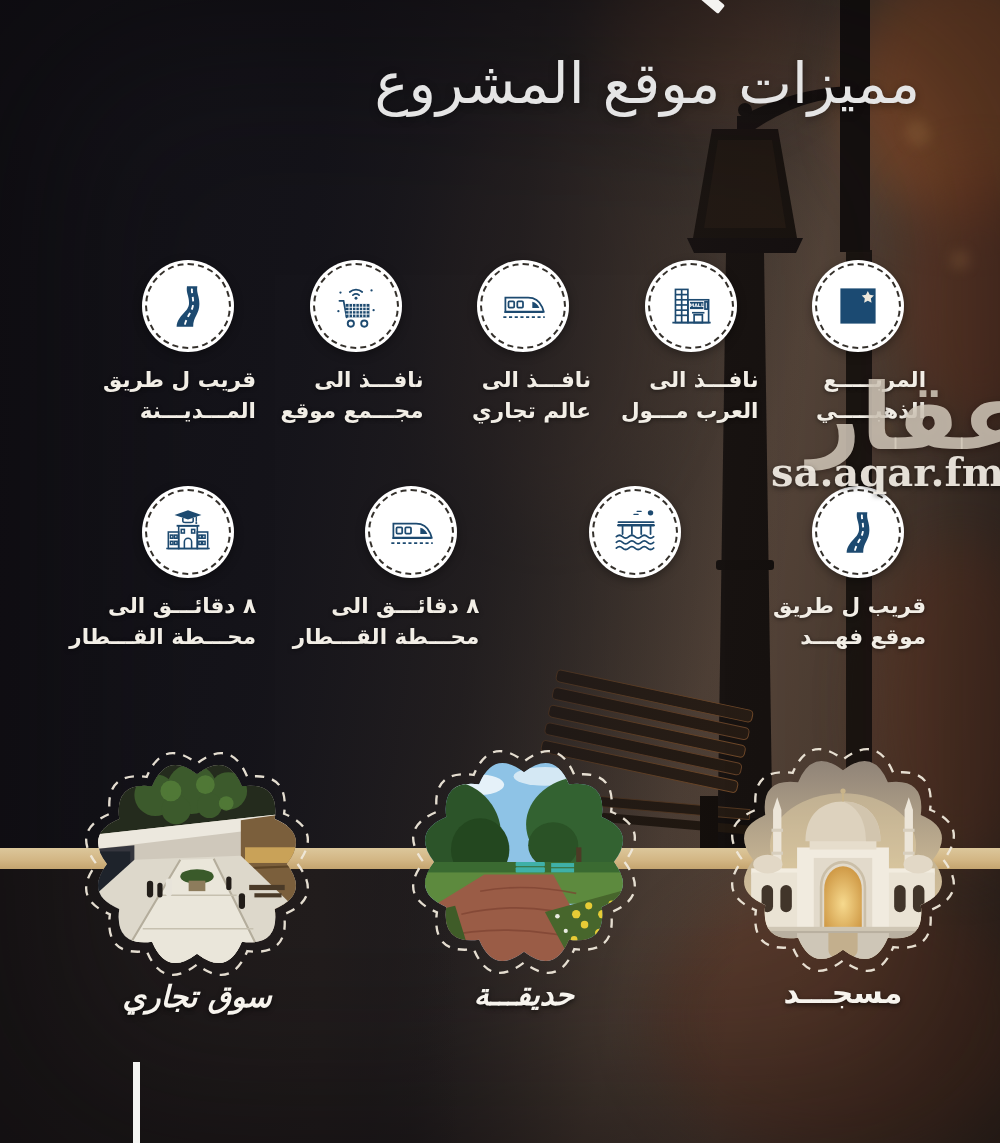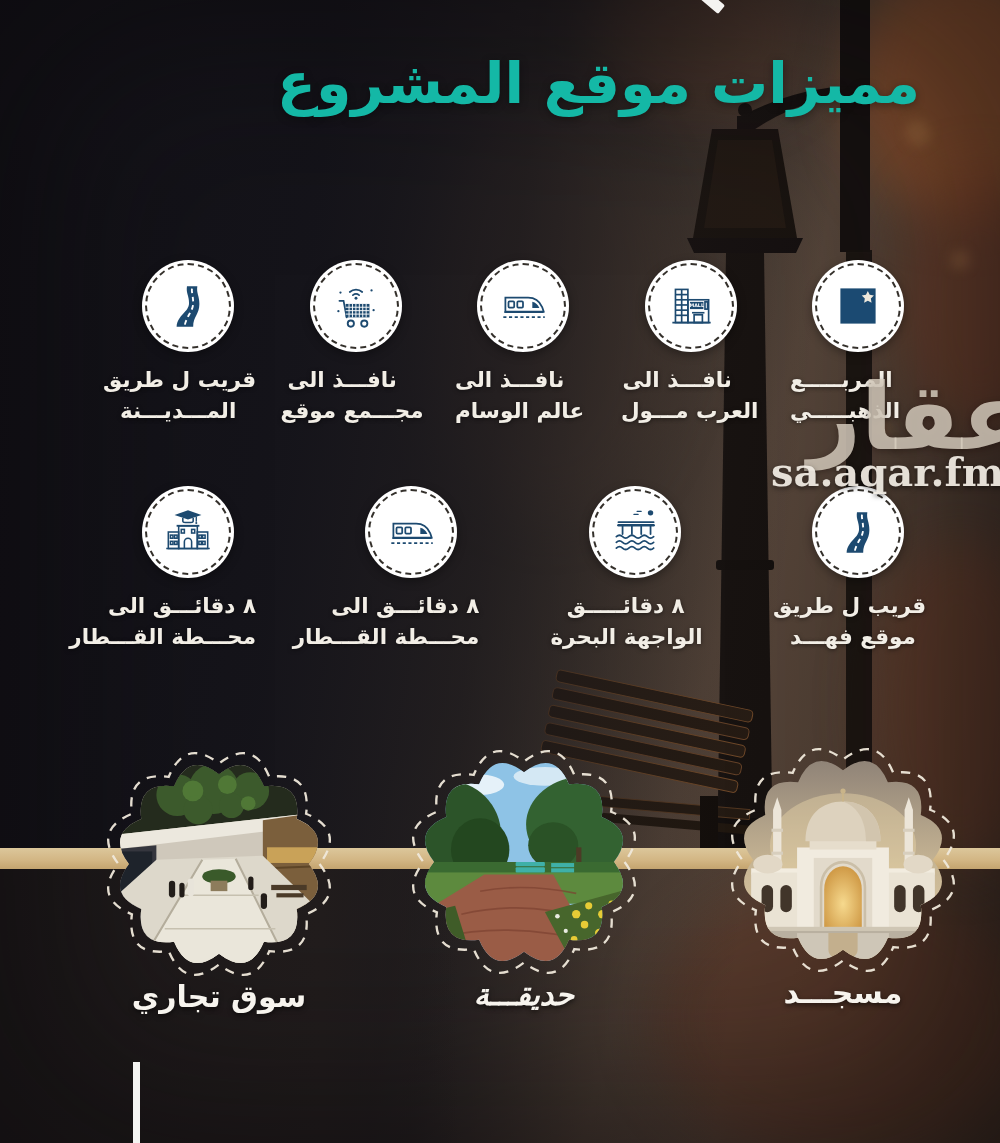--- a/index.html
+++ b/index.html
@@ -22,33 +22,33 @@
   .k3{left:872px;top:420px;width:18px;height:18px;background:rgba(210,150,90,.22);}
   .scene{position:absolute;left:0;top:0;z-index:1;}
   .overlay-left{position:absolute;inset:0;z-index:2;pointer-events:none;
     background:linear-gradient(97deg,rgba(18,17,23,.97) 0%,rgba(20,19,25,.93) 30%,rgba(26,23,26,.75) 48%,rgba(30,25,24,.35) 62%,rgba(0,0,0,0) 75%);}
   .ground-left{position:absolute;left:0;top:869px;width:460px;height:274px;z-index:2;
     background:linear-gradient(90deg,#1d191a 0%,#221d1d 70%,rgba(36,30,30,0) 100%);}
   .vignette{position:absolute;inset:0;z-index:2;pointer-events:none;
     box-shadow:inset 0 0 180px 60px rgba(10,8,10,.50);}
   
   .title{position:absolute;top:50px;right:80px;z-index:5;margin:0;
-    font-size:57px;font-weight:700;color:#14b8a6;letter-spacing:0;
+    font-size:57px;font-weight:400;color:#e5e5e5;letter-spacing:0;
     text-shadow:0 2px 8px rgba(0,0,0,.35);}
   .watermark{position:absolute;right:0;top:0;z-index:6;pointer-events:none;}
   .wm-ar{position:absolute;top:372px;right:-28px;width:220px;text-align:left;direction:ltr;
     font-size:92px;font-weight:800;color:rgba(216,206,192,.82);line-height:1;
     text-shadow:0 2px 6px rgba(20,10,5,.35);}
   .wm-domain{position:absolute;top:448px;right:-4px;direction:ltr;
     font-family:"DejaVu Serif",serif;font-weight:bold;font-size:40px;
     color:rgba(243,238,229,.93);text-shadow:0 2px 5px rgba(0,0,0,.5);}
   
   .row{position:absolute;left:120px;width:806px;display:flex;justify-content:space-between;z-index:5;}
   .row1{top:260px;} .row2{top:486px;}
-  .cell{width:136px;text-align:left;}
+  .cell{width:136px;text-align:right;}
   .circle{position:relative;width:92px;height:92px;margin:0 auto;border-radius:50%;
     background:#ffffff;box-shadow:0 3px 10px rgba(0,0,0,.35);
     display:flex;align-items:center;justify-content:center;}
   .circle::after{content:"";position:absolute;inset:3px;border-radius:50%;
     border:2px dashed #34302b;}
   .ficon{width:58px;height:58px;}
   .flabel{margin-top:13px;font-size:21.5px;font-weight:700;color:#f2eee6;
     line-height:1.42;white-space:nowrap;text-shadow:0 1px 4px rgba(0,0,0,.5);}
   
   .gold-band{position:absolute;left:0;top:848px;width:1000px;height:21px;z-index:3;
@@ -171,21 +171,21 @@
           <path d="M11,20 h22 c7,0 11,3.5 13.5,9 l1.5,4.5 h-37 z"></path>
           <rect x="14" y="23.5" width="5.5" height="6" rx="1"></rect>
           <rect x="22.5" y="23.5" width="5.5" height="6" rx="1"></rect>
           <path d="M37,23.8 c3.2,.8 5.5,2.8 6.8,6.2 h-6.8 z" fill="#1d4a70" stroke="none"></path>
           <line x1="10" y1="34" x2="48" y2="34"></line>
           <line x1="9" y1="38.8" x2="49" y2="38.8" stroke-dasharray="3 2.5"></line>
         </svg>
       </div>
       <div class="flabel">
         <div>نافـــذ الى</div>
-        <div>عالم الوسام</div>
+        <div>عالم تجاري</div>
       </div>
     </div>
 
     <div class="cell">
       <div class="circle">
         <svg class="ficon" viewBox="0 0 56 56">
           <g fill="none" stroke="#1d4a70" stroke-width="1.7" stroke-linecap="round">
             <path d="M22,14.5 a9,9 0 0 1 12,0"></path>
             <path d="M25,17.5 a5,5 0 0 1 6,0"></path>
             <path d="M12,23 h4 l3,16"></path>
@@ -257,24 +257,20 @@
           <line x1="34" y1="21.5" x2="34" y2="30"></line>
             <line x1="43" y1="21.5" x2="43" y2="30"></line>
           <path d="M10,32.5 q3,-2.8 6,0 t6,0 t6,0 t6,0 t6,0 t6,0"></path>
           <path d="M10,38 q3,-2.8 6,0 t6,0 t6,0 t6,0 t6,0 t6,0"></path>
           <path d="M10,43.5 q3,-2.8 6,0 t6,0 t6,0 t6,0 t6,0 t6,0"></path>
           <circle cx="43" cy="9.5" r="2.6" fill="#1d4a70" stroke="none"></circle>
           <line x1="30" y1="8" x2="34" y2="8" stroke-width="1.2"></line>
           <line x1="27" y1="11" x2="31" y2="11" stroke-width="1.2"></line>
         </svg>
       </div>
-      <div class="flabel">
-        <div>٨ دقائـــــق</div>
-        <div>الواجهة البحرة</div>
-      </div>
     </div>
 
     <div class="cell">
       <div class="circle">
         <svg class="ficon" viewBox="0 0 56 56" fill="none" stroke="#1d4a70" stroke-width="1.7">
           <path d="M11,20 h22 c7,0 11,3.5 13.5,9 l1.5,4.5 h-37 z"></path>
           <rect x="14" y="23.5" width="5.5" height="6" rx="1"></rect>
           <rect x="22.5" y="23.5" width="5.5" height="6" rx="1"></rect>
           <path d="M37,23.8 c3.2,.8 5.5,2.8 6.8,6.2 h-6.8 z" fill="#1d4a70" stroke="none"></path>
           <line x1="10" y1="34" x2="48" y2="34"></line>
@@ -314,21 +310,21 @@
       </div>
       <div class="flabel">
         <div>٨ دقائـــق الى</div>
         <div>محـــطة القـــطار</div>
       </div>
     </div>
   </div>
 
   <div class="gold-band"></div>
 
-  <div class="place" style="left:100px;top:745px;">
+  <div class="place" style="left:78px;top:745px;font-style:italic;">
     <svg class="pimg" viewBox="-14 -14 228 228">
       <defs>
         <clipPath id="clipMarket">
           <path d="M186,100 Q208.2,129 174.5,143 Q179.2,179.2 143,174.5 Q129,208.2 100,186 Q71,208.2 57,174.5 Q20.8,179.2 25.5,143 Q-8.2,129 14,100 Q-8.2,71 25.5,57 Q20.8,20.8 57,25.5 Q71,-8.2 100,14 Q129,-8.2 143,25.5 Q179.2,20.8 174.5,57 Q208.2,71 186,100 Z"></path>
         </clipPath>
       </defs>
       <g clip-path="url(#clipMarket)">
         <rect x="0" y="0" width="200" height="200" fill="#cfc8bb"></rect>
         <polygon points="0,0 200,0 200,50 0,72" fill="#242b1d"></polygon>
         <g fill="#3c5a2c">

